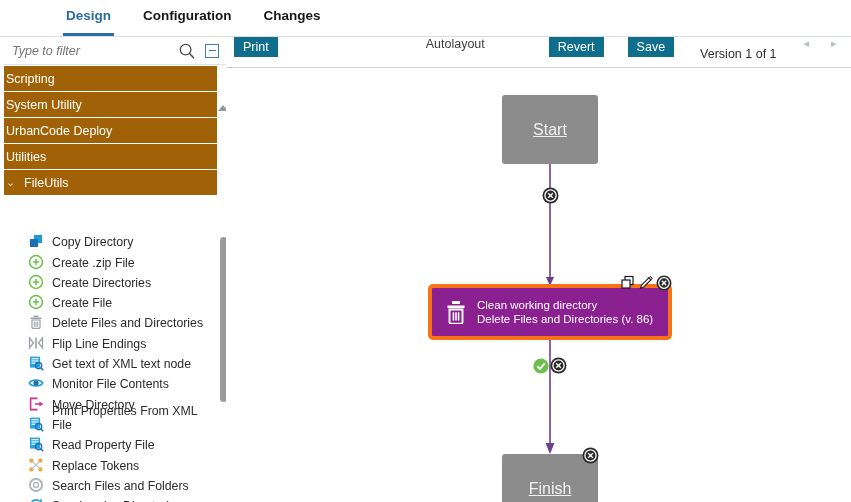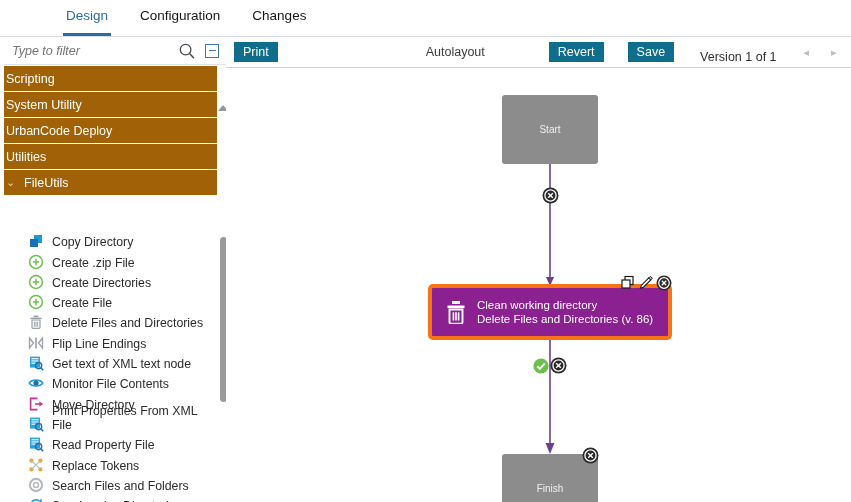--- a/index.html
+++ b/index.html
@@ -12,21 +12,21 @@
   #app { position: relative; width: 851px; height: 502px; }
 
   
   .tabbar {
     position: absolute; left: 0; top: 0; width: 851px; height: 37px;
     background: #fff; border-bottom: 1px solid #d8dde3;
     display: flex; align-items: flex-start; padding-left: 50px;
   }
   .tab {
     position: relative; height: 36px; line-height: 32px;
-    font-size: 13.5px; font-weight: normal; color: #161616;
+    font-size: 13.5px; font-weight: bold; color: #161616;
     padding: 0 16px; cursor: pointer; white-space: nowrap;
   }
   .tab.active { color: #2b6ca3; }
   .tab.active::after {
     content: ""; position: absolute; left: 13px; right: 13px; bottom: 0;
     height: 3px; background: #2b6ca3;
   }
 
   
   .leftpanel {
@@ -89,21 +89,21 @@
     position: absolute; left: 3px; top: 8px; width: 7px; height: 165px;
     background: #9a9a9a; border-radius: 4px;
   }
 
   
   .rightarea {
     position: absolute; left: 226px; top: 37px;
     width: 625px; height: 465px; background: #fff;
   }
   .toolbar {
-    position: relative; height: 30px; display: flex; align-items: center;
+    position: relative; height: 30px; display: flex; 
     padding-left: 8px; gap: 12px;
   }
   .btn {
     background: #0f6e8c; color: #fff; font-size: 12.5px;
     border: none; height: 20px; padding: 0 9px; cursor: pointer;
     font-family: "Liberation Sans", sans-serif; line-height: 20px;
   }
   .tbsep { width: 1px; height: 20px; background: #d9d9d9; margin: 0 10px; }
   .zicon { width: 21px; height: 21px; margin: 0 3px; cursor: pointer; }
   .autolabel { font-size: 12.5px; color: #3d3d3d; margin-right: 8px; }
@@ -120,21 +120,21 @@
 
   .canvaswrap {
     position: absolute; left: 0; top: 30px; width: 625px; height: 435px;
     border-top: 1px solid #d0d0d0; background: #fff; overflow: hidden;
   }
   .canvas { position: absolute; left: 0; top: 0; width: 625px; height: 435px; }
 
   .se-node {
     position: absolute; background: #8c8c8c; border-radius: 3px;
     display: flex; align-items: center; justify-content: center;
-    color: #f0f0f0; font-size: 10px; cursor: move;
+    color: #f0f0f0; font-size: 16px; cursor: move; text-decoration: underline;
   }
   .step-node {
     position: absolute; background: #8b2090;
     border: 4px solid #f97316; border-radius: 5px;
     display: flex; align-items: center; cursor: move;
   }
   .step-text { color: #fff; font-size: 11.5px; line-height: 14px; }
   .step-icon { margin: 0 10px 0 13px; width: 22px; height: 24px; }
 
   .closebadge {

